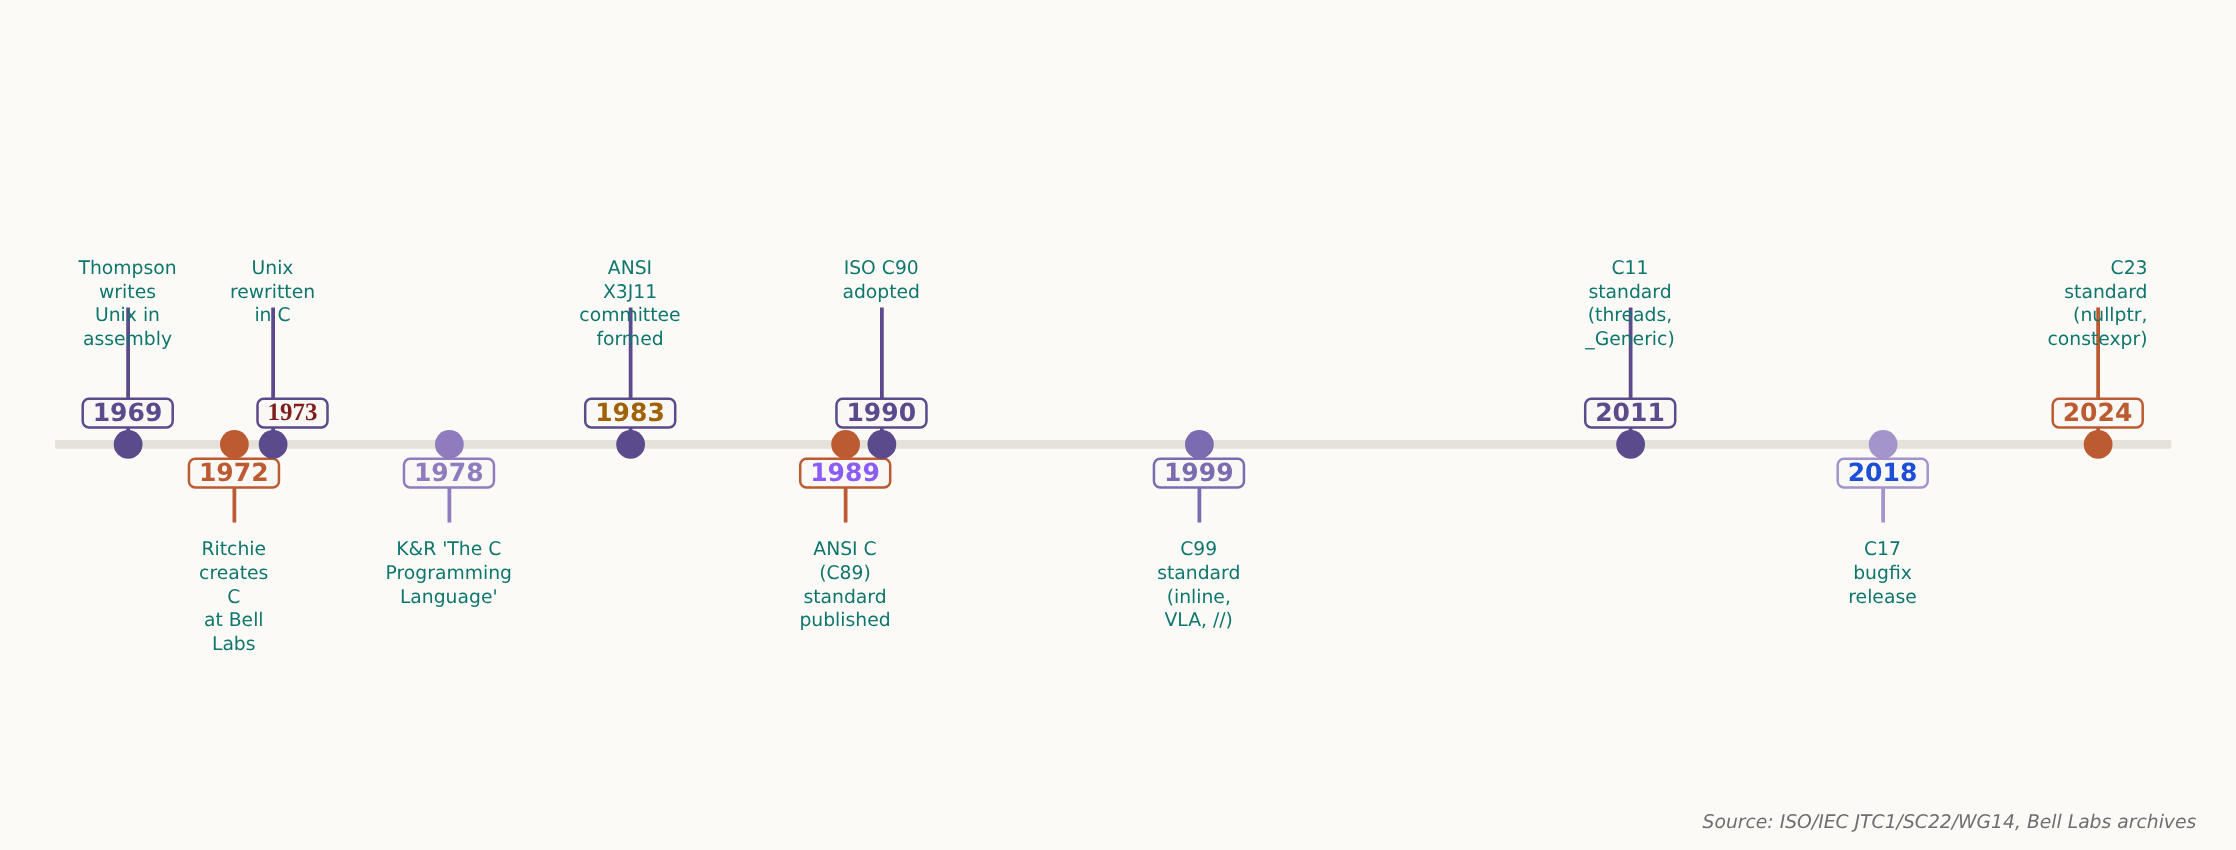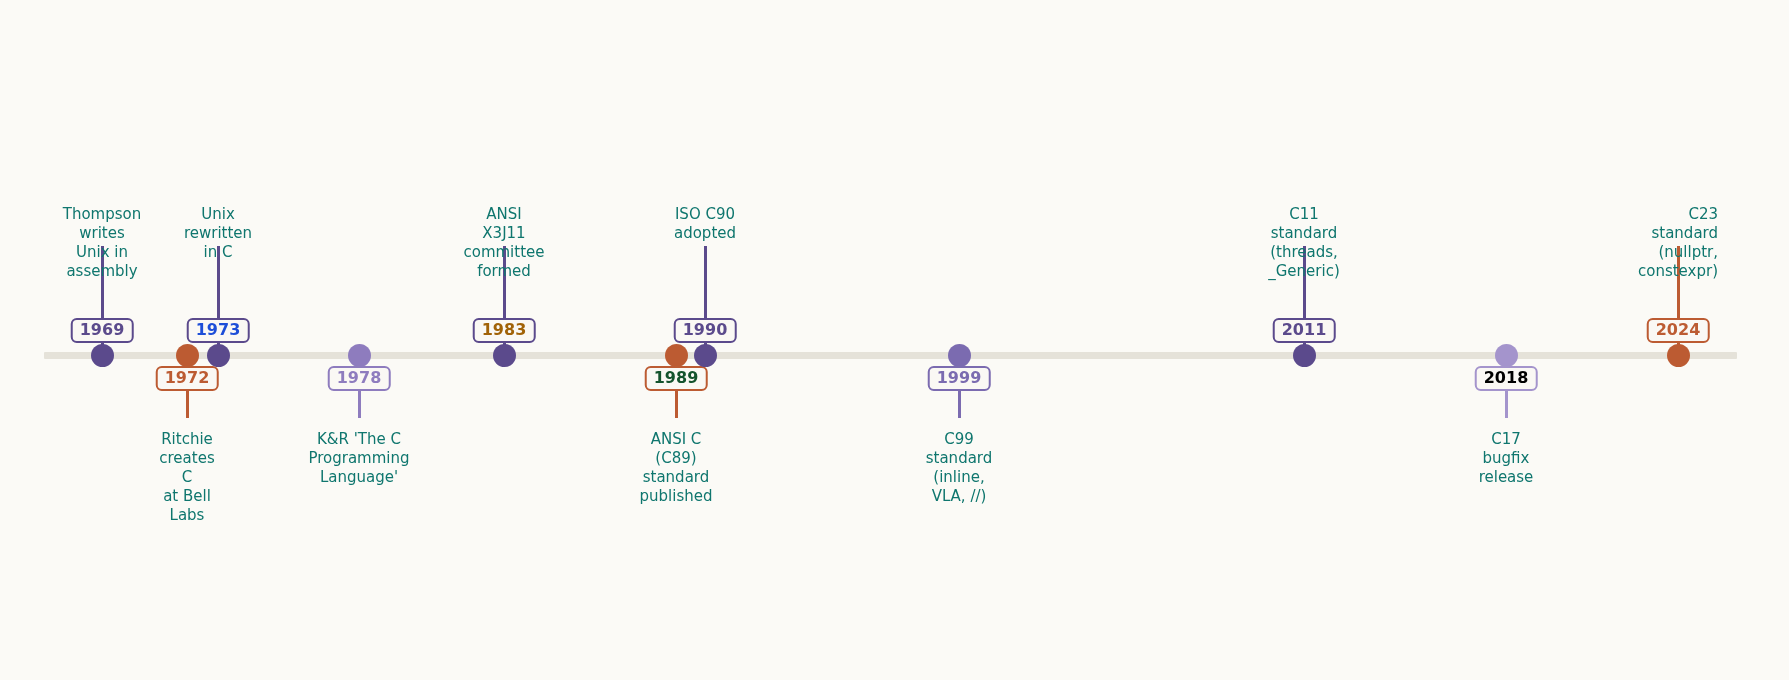--- a/index.html
+++ b/index.html
@@ -66,21 +66,21 @@
     width: 3px;
     left: -1.5px;
   }
   .year-box {
     position: absolute;
     box-sizing: border-box;
     border: 2px solid;
     border-radius: 6px;
     background: #FAF8F4;
     padding: 1px 7px 2px 7px;
-    font-size: 16px;
+    font-size: 20px;
     font-weight: bold;
     line-height: 18px;
     white-space: nowrap;
     transform: translateX(-50%);
   }
   .desc {
     position: absolute;
     font-size: 15px;
     line-height: 19px;
     color: #0f766e;
@@ -118,21 +118,21 @@
       </div>
       <div class="event" style="left: 187px;">
         <div class="stem" style="background: rgb(188, 91, 50); top: 355.5px; height: 62px;"></div>
         <div class="year-box" style="border-color: rgb(188, 91, 50); color: rgb(188, 91, 50); left: 0px; top: 366px;">1972</div>
         <div class="marker" style="background: rgb(188, 91, 50);"></div>
         <div class="desc" style="left: 0px; top: 430px;">Ritchie creates C
 at Bell Labs</div>
       </div>
       <div class="event" style="left: 218px;">
         <div class="stem" style="background: rgb(91, 74, 140); top: 246px; height: 109.5px;"></div>
-        <div class="year-box" style="border-color: rgb(91, 74, 140); color: #1d4ed8; left: 0px; top: 318px;">1973</div>
+        <div class="year-box" style="border-color: rgb(91, 74, 140); color: #7f1d1d; left: 16px; top: 318px; font-family: Liberation Serif, serif;">1973</div>
         <div class="marker" style="background: rgb(91, 74, 140);"></div>
         <div class="desc" style="left: 0px; top: 205px;">Unix rewritten
 in C</div>
       </div>
       <div class="event" style="left: 359px;">
         <div class="stem" style="background: rgb(142, 124, 190); top: 355.5px; height: 62px;"></div>
         <div class="year-box" style="border-color: rgb(142, 124, 190); color: rgb(142, 124, 190); left: 0px; top: 366px;">1978</div>
         <div class="marker" style="background: rgb(142, 124, 190);"></div>
         <div class="desc" style="left: 0px; top: 430px;">K&amp;R 'The C
 Programming
@@ -140,21 +140,21 @@
       </div>
       <div class="event" style="left: 504px;">
         <div class="stem" style="background: rgb(91, 74, 140); top: 246px; height: 109.5px;"></div>
         <div class="year-box" style="border-color: rgb(91, 74, 140); color: #a16207; left: 0px; top: 318px;">1983</div>
         <div class="marker" style="background: rgb(91, 74, 140);"></div>
         <div class="desc" style="left: 0px; top: 205px;">ANSI X3J11
 committee formed</div>
       </div>
       <div class="event" style="left: 676px;">
         <div class="stem" style="background: rgb(188, 91, 50); top: 355.5px; height: 62px;"></div>
-        <div class="year-box" style="border-color: rgb(188, 91, 50); color: #14532d; left: 0px; top: 366px;">1989</div>
+        <div class="year-box" style="border-color: rgb(188, 91, 50); color: #8b5cf6; left: 0px; top: 366px;">1989</div>
         <div class="marker" style="background: rgb(188, 91, 50);"></div>
         <div class="desc" style="left: 0px; top: 430px;">ANSI C (C89)
 standard published</div>
       </div>
       <div class="event" style="left: 705px;">
         <div class="stem" style="background: rgb(91, 74, 140); top: 246px; height: 109.5px;"></div>
         <div class="year-box" style="border-color: rgb(91, 74, 140); color: rgb(91, 74, 140); left: 0px; top: 318px;">1990</div>
         <div class="marker" style="background: rgb(91, 74, 140);"></div>
         <div class="desc" style="left: 0px; top: 205px;">ISO C90
 adopted</div>
@@ -168,28 +168,29 @@
       </div>
       <div class="event" style="left: 1304px;">
         <div class="stem" style="background: rgb(91, 74, 140); top: 246px; height: 109.5px;"></div>
         <div class="year-box" style="border-color: rgb(91, 74, 140); color: rgb(91, 74, 140); left: 0px; top: 318px;">2011</div>
         <div class="marker" style="background: rgb(91, 74, 140);"></div>
         <div class="desc" style="left: 0px; top: 205px;">C11 standard
 (threads, _Generic)</div>
       </div>
       <div class="event" style="left: 1506px;">
         <div class="stem" style="background: rgb(164, 148, 204); top: 355.5px; height: 62px;"></div>
-        <div class="year-box" style="border-color: rgb(164, 148, 204); color: #000000; left: 0px; top: 366px;">2018</div>
+        <div class="year-box" style="border-color: rgb(164, 148, 204); color: #1d4ed8; left: 0px; top: 366px;">2018</div>
         <div class="marker" style="background: rgb(164, 148, 204);"></div>
         <div class="desc" style="left: 0px; top: 430px;">C17 bugfix
 release</div>
       </div>
       <div class="event" style="left: 1678px;">
         <div class="stem" style="background: rgb(188, 91, 50); top: 246px; height: 109.5px;"></div>
         <div class="year-box" style="border-color: rgb(188, 91, 50); color: rgb(188, 91, 50); left: 0px; top: 318px;">2024</div>
         <div class="marker" style="background: rgb(188, 91, 50);"></div>
         <div class="desc" style="left: 0px; top: 205px; text-align: right;">C23 standard
 (nullptr, constexpr)</div>
       </div>
     </div>
 
+  <div id="source-note">Source: ISO/IEC JTC1/SC22/WG14, Bell Labs archives</div>
 
 </div>
 
 </body></html>

